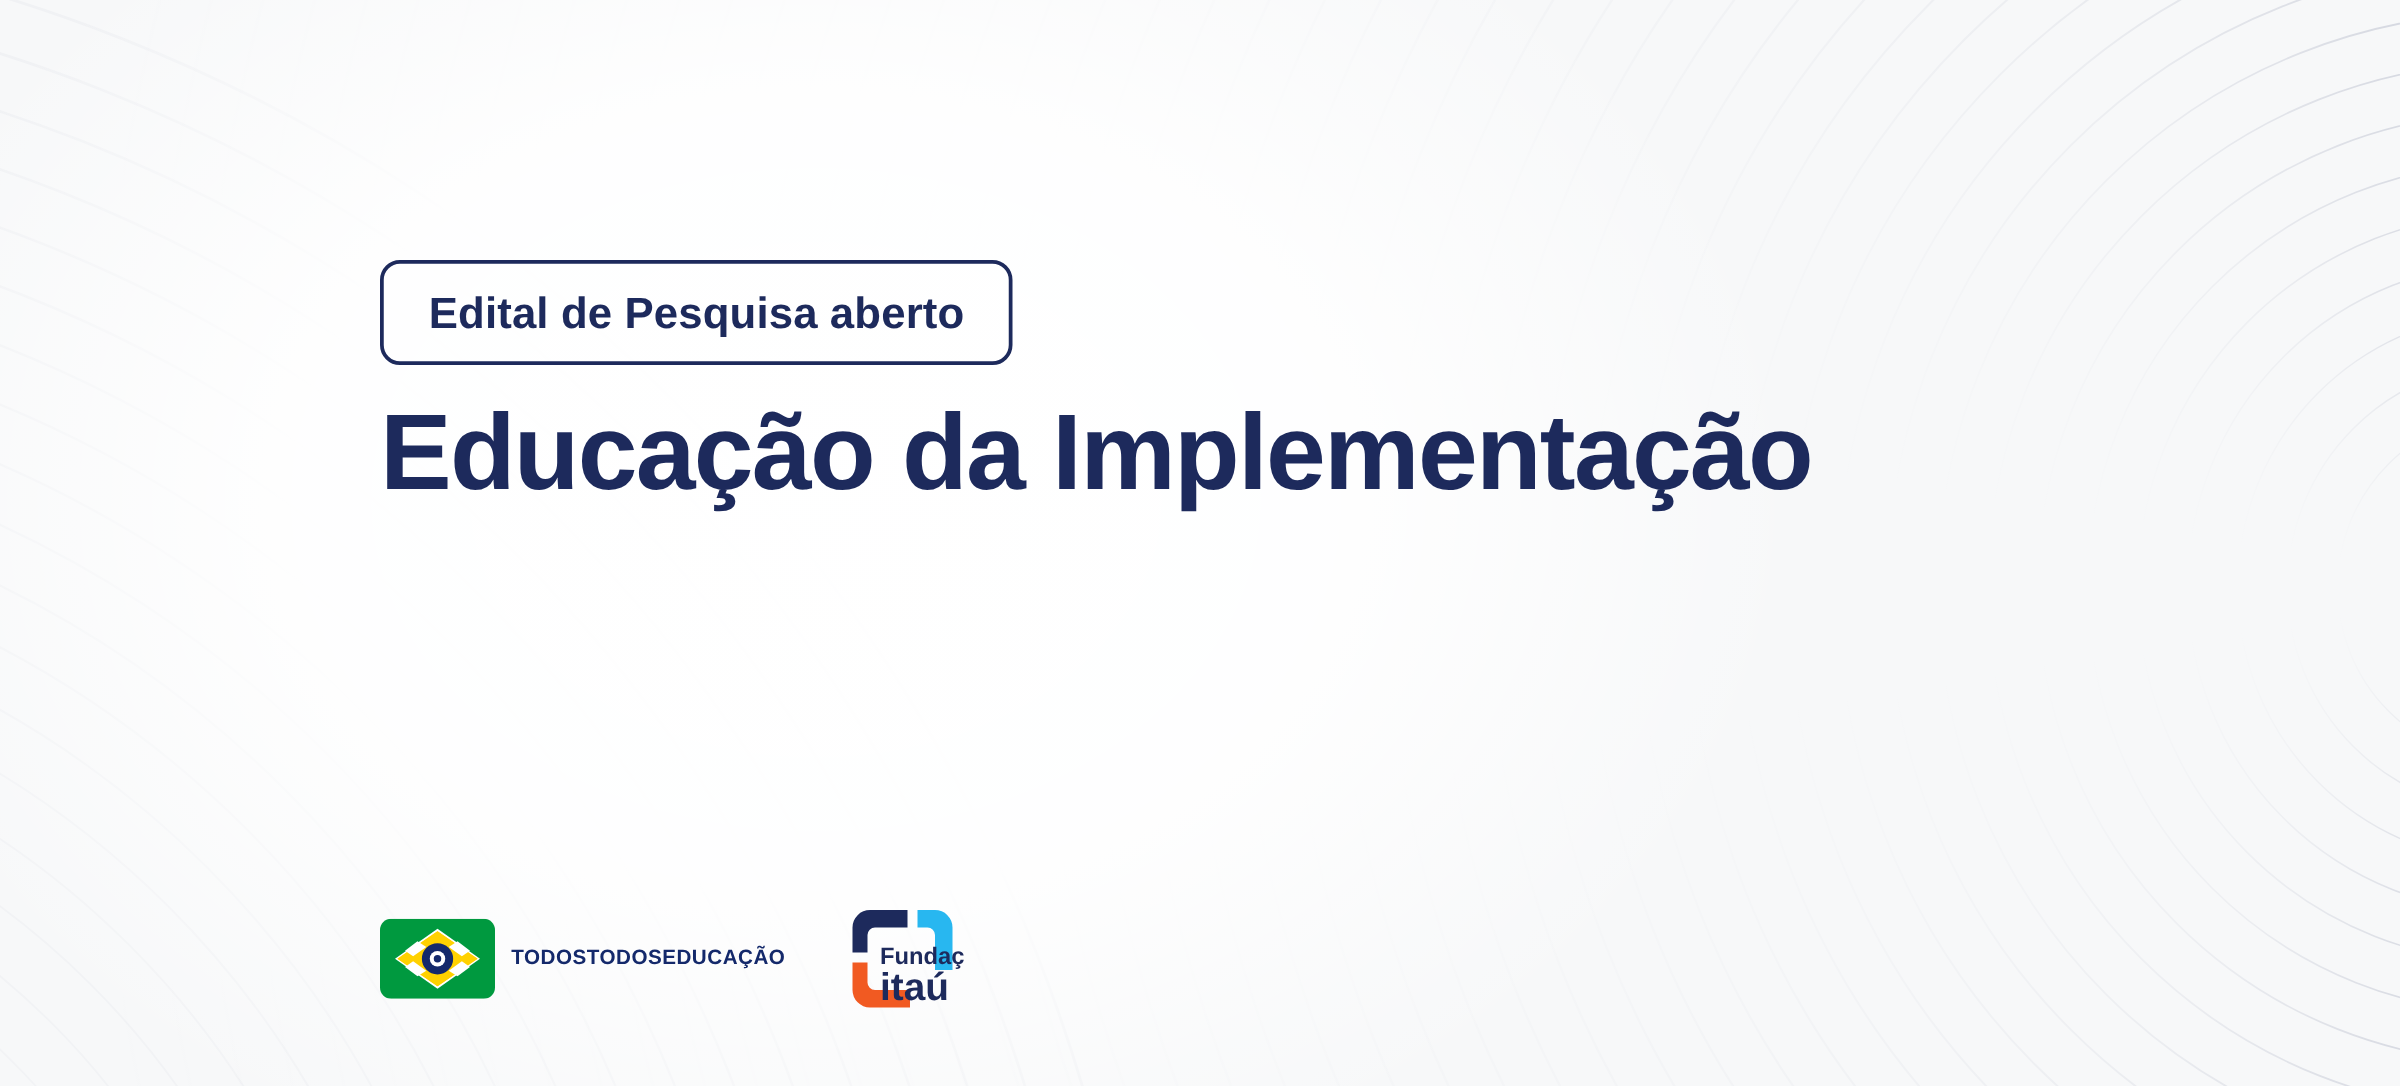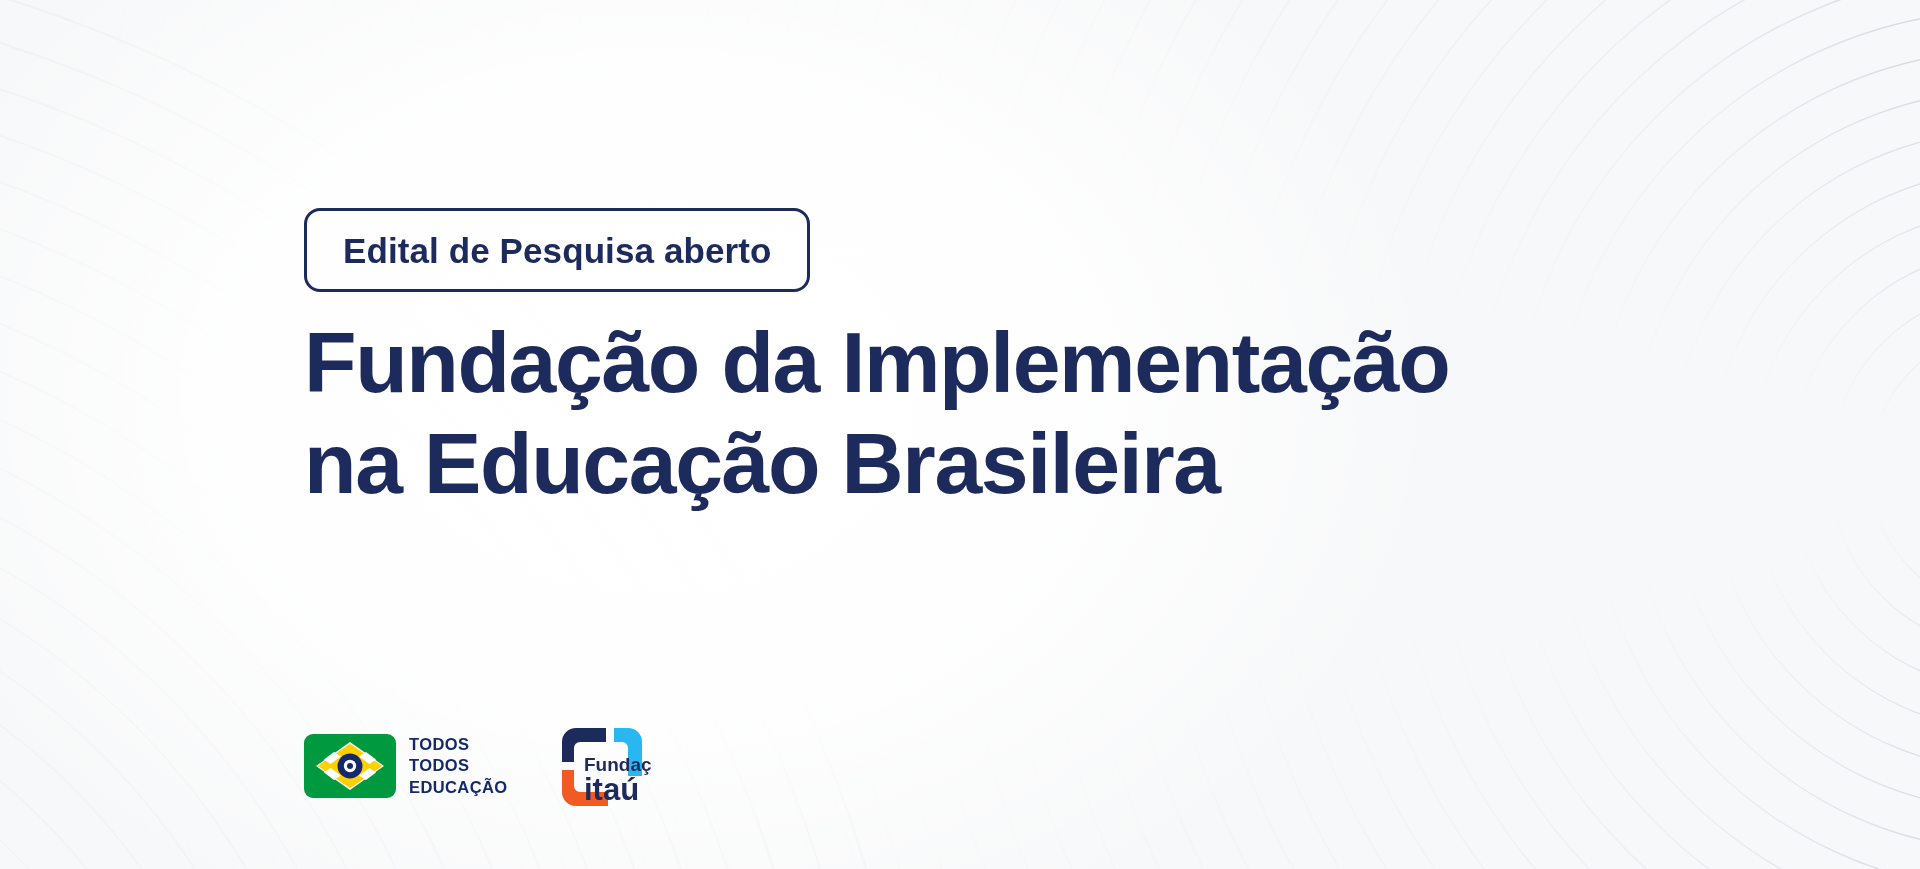--- a/index.html
+++ b/index.html
@@ -96,21 +96,21 @@
     align-items: center;
     gap: 13px;
   }
   .tpe-mark {
     width: 92px;
     height: 64px;
     flex: 0 0 auto;
   }
   .tpe-words {
     display: flex;
-    flex-direction: column;
+    flex-direction: row;
     justify-content: space-between;
     color: #14296b;
     font-weight: 800;
     font-size: 16.5px;
     line-height: 1.28;
     letter-spacing: 0.4px;
   }
 
   
   .itau-mark {
@@ -232,22 +232,21 @@
 
   <div id="bg-wash"></div>
 
   <div id="content">
 
     <div id="badge">
       <span id="badge-label">Edital de Pesquisa aberto</span>
     </div>
 
     <h1 id="headline">
-      <span class="hl-line">Fundação da Implementação</span>
-      <span class="hl-line">na Educação Brasileira</span>
+      <span class="hl-line">Educação da Implementação</span>
     </h1>
 
     <div id="logo-row">
 
       <div class="tpe-lockup">
         <svg class="tpe-mark" viewBox="0 0 92 64" aria-hidden="true">
           <rect x="0" y="0" width="92" height="64" rx="9" ry="9" fill="#00993f"></rect>
 
           <path d="M46 8 L80 32 L46 56 L12 32 Z" fill="#ffffff"></path>
           <path d="M46 11.5 L74.5 32 L46 52.5 L17.5 32 Z" fill="#00993f"></path>

